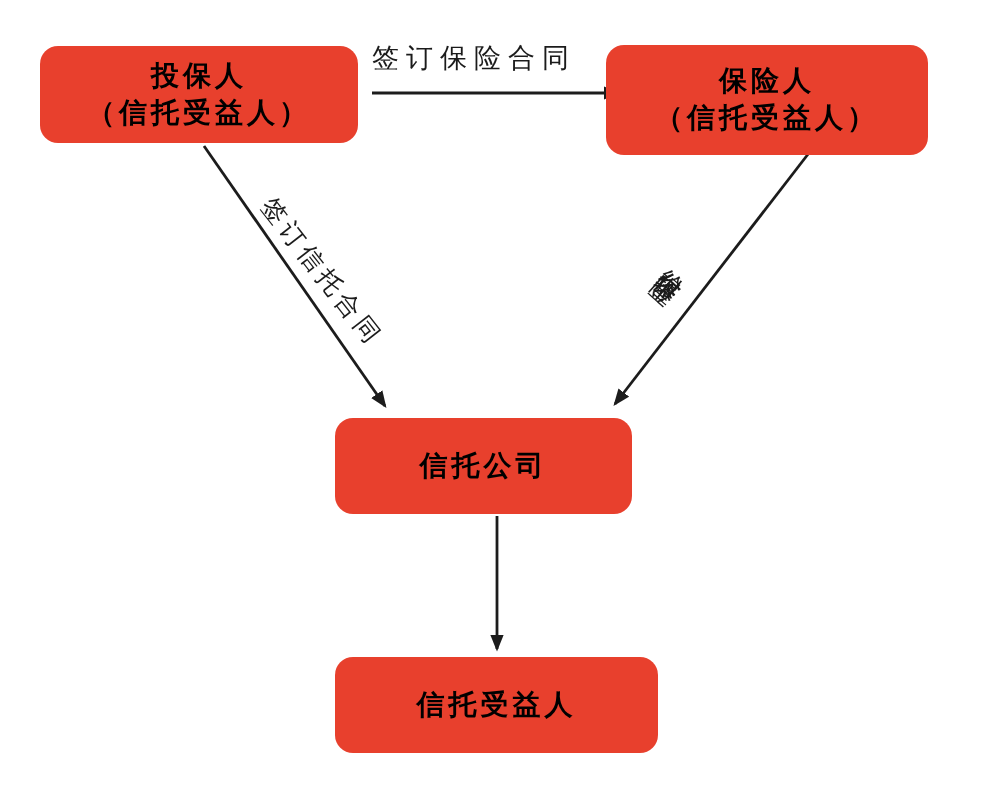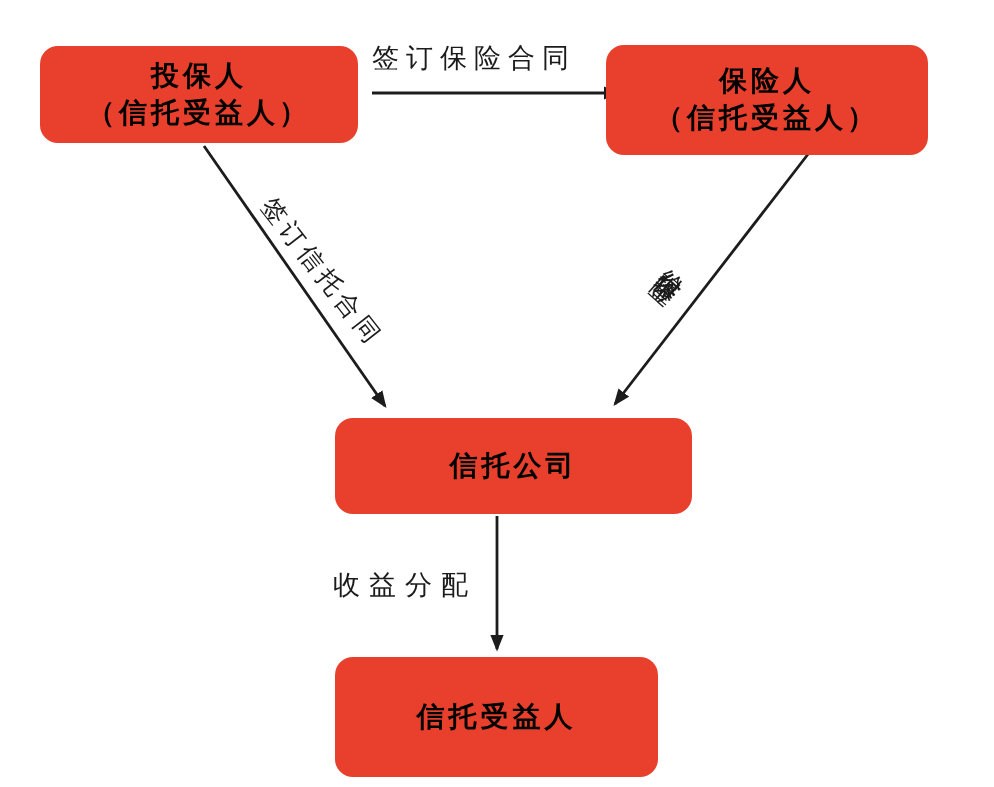--- a/index.html
+++ b/index.html
@@ -36,22 +36,22 @@
     justify-content: center;
     font-weight: bold;
     font-size: 28px;
     letter-spacing: 4px;
     line-height: 1.32;
     text-align: center;
     font-family: "Liberation Sans", sans-serif;
   }
   .node-policyholder { left: 40px;  top: 46px;  width: 318px; height: 97px; }
   .node-insurer      { left: 606px; top: 45px;  width: 322px; height: 110px; }
-  .node-trust        { left: 335px; top: 418px; width: 357px; height: 96px; }
-  .node-beneficiary  { left: 335px; top: 657px; width: 323px; height: 120px; }
+  .node-trust        { left: 335px; top: 418px; width: 297px; height: 96px; }
+  .node-beneficiary  { left: 335px; top: 657px; width: 323px; height: 96px; }
 
   .edge-label {
     position: absolute;
     color: #1b1b1b;
     font-family: "DejaVu Serif", "Liberation Serif", serif;
     white-space: nowrap;
   }
   .label-sign-insurance {
     left: 372px;
     top: 40px;
@@ -115,15 +115,14 @@
   <div class="node node-beneficiary">
     <span>信托受益人</span>
   </div>
 
   <div class="edge-label label-sign-insurance">签订保险合同</div>
 
   <div class="edge-label label-sign-trust">签订信托合同</div>
 
   <div class="edge-label label-pay-benefit">给付保险金</div>
 
-  <div class="edge-label label-income">收益分配</div>
 
 </div>
 
 </body></html>

